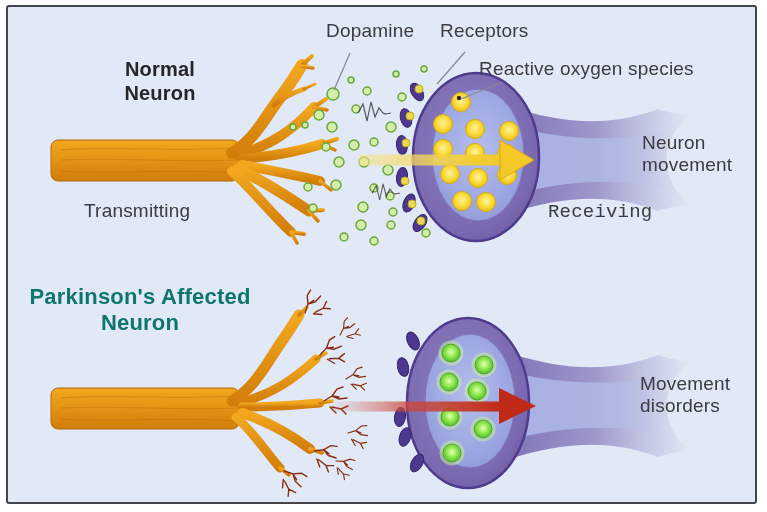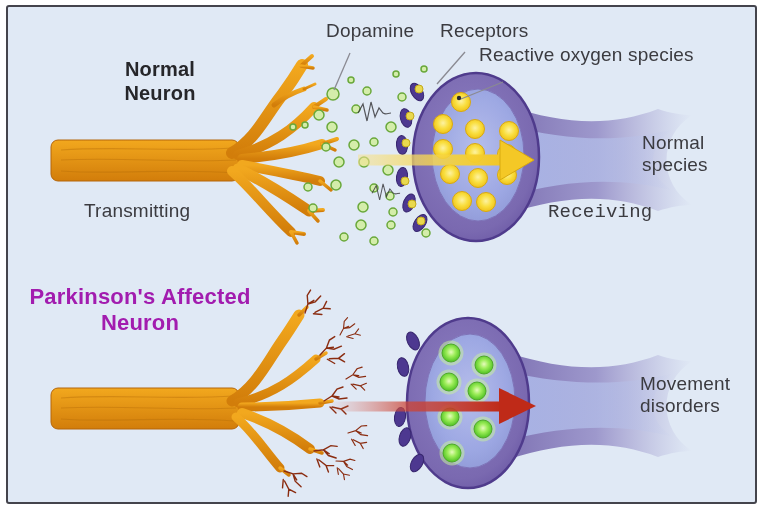--- a/index.html
+++ b/index.html
@@ -10,24 +10,24 @@
   #panel{
     position:absolute;left:6px;top:5px;width:751px;height:499px;
     background:#e0e9f5;border:2px solid #44444c;border-radius:3px;box-sizing:border-box;
   }
   #diagram{position:absolute;left:6px;top:5px;width:751px;height:499px;}
   .overlay-label{
     position:absolute;color:#3b3b40;font-size:19px;line-height:1.18;letter-spacing:0.2px;
   }
   .title{font-weight:bold;text-align:center;}
   #normal-title{left:100px;top:58px;width:120px;font-size:20px;color:#26262a;}
-  #parkinsons-title{left:20px;top:284px;width:240px;font-size:22px;color:#a21caf;}
+  #parkinsons-title{left:20px;top:284px;width:240px;font-size:22px;color:#0f766e;}
   #label-dopamine{left:326px;top:20px;}
   #label-receptors{left:440px;top:20px;}
-  #label-ros{left:479px;top:44px;width:220px;}
+  #label-ros{left:479px;top:58px;width:220px;}
   #label-transmitting{left:84px;top:200px;}
   #label-receiving{left:548px;top:201px;font-family:Liberation Mono, monospace;}
   #label-normal-movement{left:642px;top:132px;width:110px;}
   #label-movement-disorders{left:640px;top:373px;width:130px;}
 
   .trunk{fill:url(#orangeGrad);stroke:#b5660a;stroke-width:1;}
   .branch{stroke:url(#orangeGrad);fill:none;stroke-linecap:round;stroke-linejoin:round;}
   .tex{stroke:#b76f08;opacity:.45;fill:none;stroke-width:1.2;}
   .twig{stroke:#8a2c10;stroke-width:1.4;fill:none;stroke-linecap:round;}
   .leader{stroke:#8a8a92;stroke-width:1.3;fill:none;}
@@ -282,14 +282,14 @@
   </g>
 </svg>
 
 <div class="overlay-label title" id="normal-title">Normal Neuron</div>
 <div class="overlay-label title" id="parkinsons-title">Parkinson's Affected Neuron</div>
 <div class="overlay-label" id="label-dopamine">Dopamine</div>
 <div class="overlay-label" id="label-receptors">Receptors</div>
 <div class="overlay-label" id="label-ros">Reactive oxygen species</div>
 <div class="overlay-label" id="label-transmitting">Transmitting</div>
 <div class="overlay-label" id="label-receiving">Receiving</div>
-<div class="overlay-label" id="label-normal-movement">Normal species</div>
+<div class="overlay-label" id="label-normal-movement">Neuron movement</div>
 <div class="overlay-label" id="label-movement-disorders">Movement disorders</div>
 
 </body></html>

